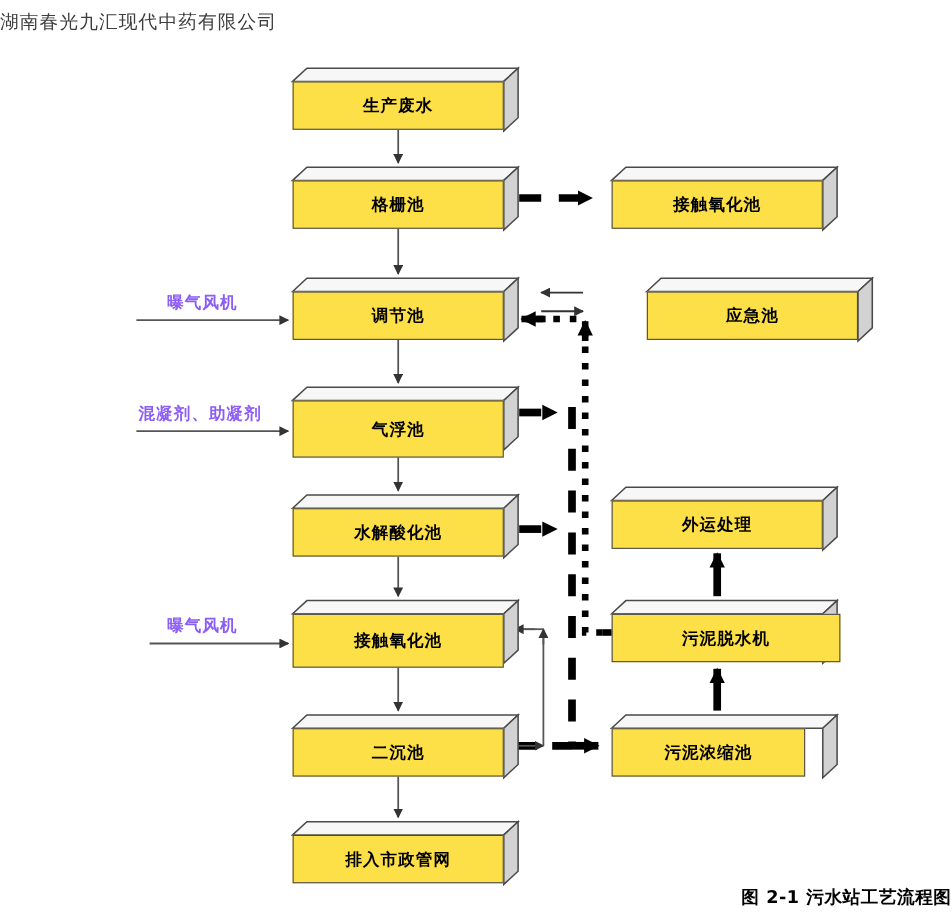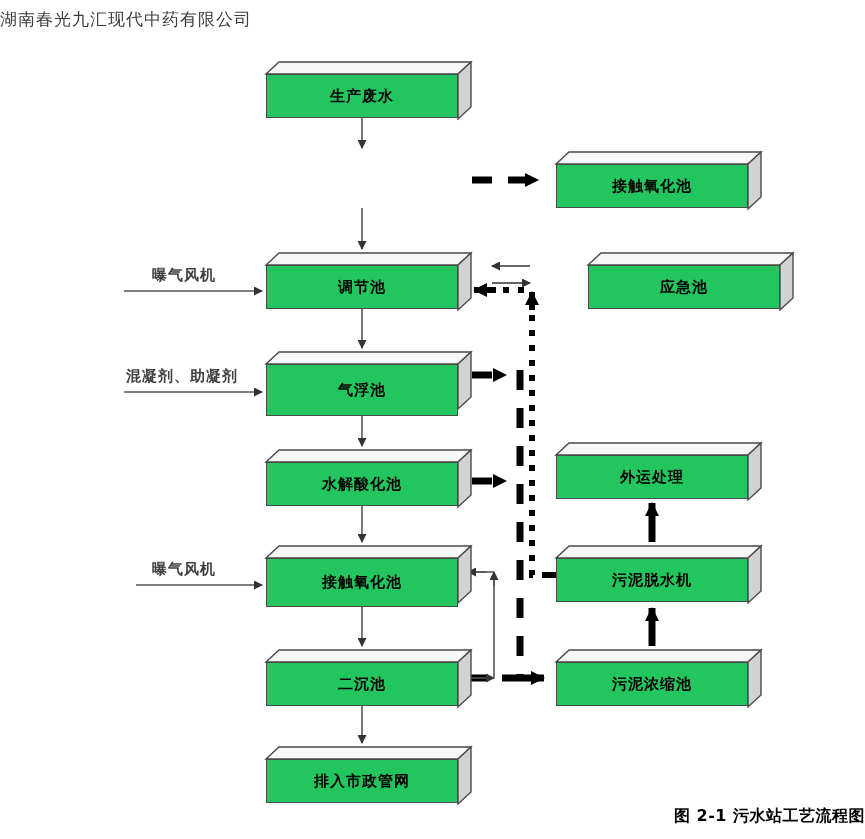--- a/index.html
+++ b/index.html
@@ -18,37 +18,37 @@
   .caption{
     position:absolute;left:0;top:806px;width:865px;text-align:right;
     font-family:"DejaVu Sans","Liberation Sans",sans-serif;
     font-size:16px;font-weight:bold;color:#000;letter-spacing:.5px;
   }
 
   
   .box{position:absolute;}
   .box .face{
     position:absolute;left:0;top:12px;width:100%;height:calc(100% - 12px);
-    background:#22c55e;border:1.4px solid #4a4a4a;box-sizing:border-box;
+    background:#fde047;border:1.4px solid #4a4a4a;box-sizing:border-box;
     display:flex;align-items:center;justify-content:center;
   }
   .box .lbl{
     font-family:"DejaVu Sans","Liberation Sans",sans-serif;
     font-size:15px;font-weight:bold;color:#000;letter-spacing:1px;
     line-height:1;white-space:nowrap;
   }
 
   
   .box svg.d3{position:absolute;left:0;top:0;overflow:visible;}
 
   
   .feed{
     position:absolute;
     font-family:"DejaVu Sans","Liberation Sans",sans-serif;
-    font-size:15px;font-weight:bold;color:#404040;letter-spacing:1px;
+    font-size:15px;font-weight:bold;color:#8b5cf6;letter-spacing:1px;
     white-space:nowrap;
   }
 </style>
 </head>
 <body>
 
 <div id="stage">
 
   <div class="title">湖南春光九汇现代中药有限公司</div>
 
@@ -137,20 +137,29 @@
   <div class="box" style="left:266px;top:62px;width:192px;height:56px;">
     <svg class="d3" width="206" height="58" viewBox="0 0 206 58">
       <polygon points="0,12 13,0 205,0 192,12" fill="#f7f7f7" stroke="#4a4a4a" stroke-width="1.4"></polygon>
       <polygon points="192,12 205,0 205,45 192,57" fill="#d2d2d2" stroke="#4a4a4a" stroke-width="1.4"></polygon>
     </svg>
     <div class="face">
         <span class="lbl">生产废水</span>
       </div>
   </div>
 
+  <div class="box" style="left:266px;top:152px;width:192px;height:56px;">
+    <svg class="d3" width="206" height="58" viewBox="0 0 206 58">
+      <polygon points="0,12 13,0 205,0 192,12" fill="#f7f7f7" stroke="#4a4a4a" stroke-width="1.4"></polygon>
+      <polygon points="192,12 205,0 205,45 192,57" fill="#d2d2d2" stroke="#4a4a4a" stroke-width="1.4"></polygon>
+    </svg>
+    <div class="face">
+        <span class="lbl">格栅池</span>
+      </div>
+  </div>
 
   <div class="box" style="left:266px;top:253px;width:192px;height:56px;">
     <svg class="d3" width="206" height="58" viewBox="0 0 206 58">
       <polygon points="0,12 13,0 205,0 192,12" fill="#f7f7f7" stroke="#4a4a4a" stroke-width="1.4"></polygon>
       <polygon points="192,12 205,0 205,45 192,57" fill="#d2d2d2" stroke="#4a4a4a" stroke-width="1.4"></polygon>
     </svg>
     <div class="face">
         <span class="lbl">调节池</span>
       </div>
   </div>
@@ -228,31 +237,31 @@
   <div class="box" style="left:556px;top:443px;width:192px;height:56px;">
     <svg class="d3" width="206" height="58" viewBox="0 0 206 58">
       <polygon points="0,12 13,0 205,0 192,12" fill="#f7f7f7" stroke="#4a4a4a" stroke-width="1.4"></polygon>
       <polygon points="192,12 205,0 205,45 192,57" fill="#d2d2d2" stroke="#4a4a4a" stroke-width="1.4"></polygon>
     </svg>
     <div class="face">
         <span class="lbl">外运处理</span>
       </div>
   </div>
 
-  <div class="box" style="left:556px;top:546px;width:192px;height:56px;">
+  <div class="box" style="left:556px;top:546px;width:192px;height:56px;padding-left:16px;">
     <svg class="d3" width="206" height="58" viewBox="0 0 206 58">
       <polygon points="0,12 13,0 205,0 192,12" fill="#f7f7f7" stroke="#4a4a4a" stroke-width="1.4"></polygon>
       <polygon points="192,12 205,0 205,45 192,57" fill="#d2d2d2" stroke="#4a4a4a" stroke-width="1.4"></polygon>
     </svg>
     <div class="face">
         <span class="lbl">污泥脱水机</span>
       </div>
   </div>
 
-  <div class="box" style="left:556px;top:650px;width:192px;height:56px;">
+  <div class="box" style="left:556px;top:650px;width:176px;height:56px;">
     <svg class="d3" width="206" height="58" viewBox="0 0 206 58">
       <polygon points="0,12 13,0 205,0 192,12" fill="#f7f7f7" stroke="#4a4a4a" stroke-width="1.4"></polygon>
       <polygon points="192,12 205,0 205,45 192,57" fill="#d2d2d2" stroke="#4a4a4a" stroke-width="1.4"></polygon>
     </svg>
     <div class="face">
         <span class="lbl">污泥浓缩池</span>
       </div>
   </div>
 
   <div class="caption">图 2-1 污水站工艺流程图</div>

